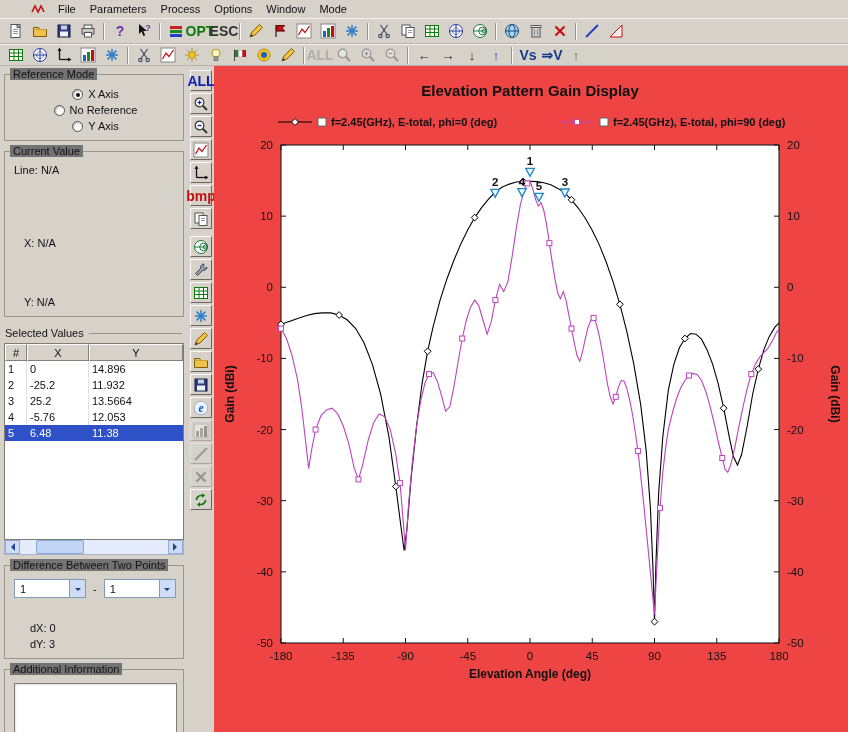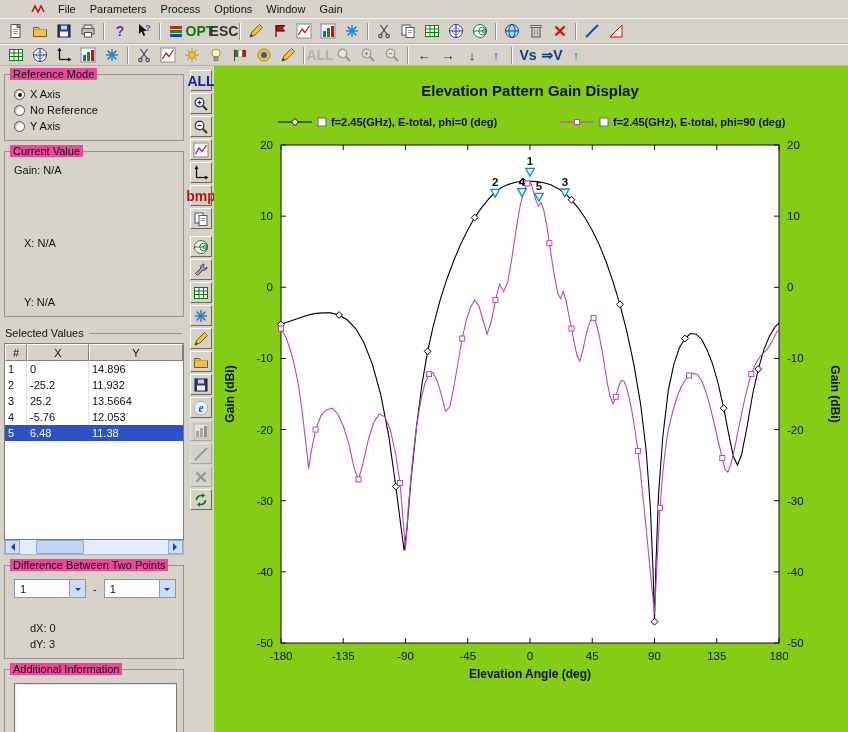--- a/index.html
+++ b/index.html
@@ -22,32 +22,32 @@
   .tb-text{font-size:14px;font-weight:bold;letter-spacing:0;}
   .tb-glyph{font-size:13px;font-weight:bold;line-height:1;}
 
   
   #content{position:absolute;left:0;top:66px;width:848px;height:666px;display:flex;}
   #left-panel{width:188px;height:666px;padding:8px 2px 0 2px;background:#d6d2ca;flex:none;}
   #side-toolbar{width:26px;height:666px;padding-top:4px;display:flex;flex-direction:column;align-items:center;background:#d6d2ca;flex:none;}
   .side-btn{width:22px;height:21px;margin-bottom:2px;display:flex;align-items:center;justify-content:center;background:#d6d2ca;border:1px solid;border-color:#fcfbf9 #6a675f #6a675f #fcfbf9;padding:0;cursor:default;}
   .side-btn.disabled{opacity:.4;filter:grayscale(1);}
   .side-sep{height:5px;flex:none;}
-  #chart-area{flex:1;height:666px;background:#84cc16;}
+  #chart-area{flex:1;height:666px;background:#ef4444;}
 
   
   .groupbox{position:relative;border:1px solid #99958b;margin:0 2px 10px 2px;padding:11px 6px 6px 9px;}
-  .groupbox>.legend{position:absolute;top:-7px;left:5px;background:#ec4899;padding:0 3px;font-size:11px;}
+  .groupbox>.legend{position:absolute;top:-7px;left:5px;background:#737373;padding:0 3px;font-size:11px;}
   .cv-line{height:15px;line-height:15px;}
   .cv-gap{height:14px;}
   .indent{padding-left:10px;margin-top:44px;}
   .indent2{padding-left:16px;}
 
   
-  .radio-row{display:flex;align-items:center;gap:5px;height:16px;cursor:default;}
+  .radio-row{display:flex;align-items:center;gap:5px;height:16px;cursor:default;justify-content:center;}
   .radio{width:11px;height:11px;border-radius:50%;border:1px solid #55534d;background:#fff;position:relative;box-shadow:inset 1px 1px 2px rgba(0,0,0,.28);flex:none;}
   .radio.checked::after{content:"";position:absolute;left:3px;top:3px;width:4px;height:4px;border-radius:50%;background:#141414;}
 
   
   .sep-label{display:flex;align-items:center;margin:0 4px 4px 3px;font-size:11px;text-align:right;}
   .sep-label::after{content:"";flex:1;border-top:1px solid #99958b;margin-left:5px;}
   #sv-table{margin:0 2px;border:1px solid #7f7c71;background:#fff;height:197px;overflow:hidden;}
   .sv-header{display:flex;height:17px;}
   .sv-h{background:#d6d2ca;border:1px solid;border-color:#fcfbf9 #84807a #84807a #fcfbf9;font-size:11px;display:flex;align-items:center;justify-content:center;flex:none;}
   .sv-h.c0{width:22px;} .sv-h.c1{width:62px;} .sv-h.c2{flex:1;}
@@ -88,21 +88,21 @@
       <svg width="16" height="12" viewBox="0 0 16 12">
           <polyline points="1,9 4,3 7,9 10,3 13,9" fill="none" stroke="#c41010" stroke-width="1.6"></polyline>
         </svg>
     </span>
     <nav id="menu-items">
         <span class="menu-item">File</span>
         <span class="menu-item">Parameters</span>
         <span class="menu-item">Process</span>
         <span class="menu-item">Options</span>
         <span class="menu-item">Window</span>
-        <span class="menu-item">Gain</span>
+        <span class="menu-item">Mode</span>
       </nav>
   </div>
 
   <div id="toolbar1" class="toolbar">
       <button class="tb-btn">
         <svg viewBox="0 0 16 16" width="16" height="16">
           <rect x="3" y="1.5" width="9" height="13" fill="#fff" stroke="#555"></rect>
           <path d="M9 1.5l3 3H9z" fill="#ccc" stroke="#555"></path>
           <line x1="5" y1="6.5" x2="10" y2="6.5" stroke="#8a9ab8"></line>
           <line x1="5" y1="8.5" x2="10" y2="8.5" stroke="#8a9ab8"></line>
@@ -441,21 +441,21 @@
             </div>
             <div class="radio-row">
               <span class="radio"></span>
               <span>Y Axis</span>
             </div>
           </div>
       </div>
 
       <div class="groupbox" id="gb-current">
         <span class="legend">Current Value</span>
-        <div class="cv-line">Gain: N/A</div>
+        <div class="cv-line">Line: N/A</div>
         <div class="cv-gap"></div>
         <div class="cv-line indent">X: N/A</div>
         <div class="cv-line indent">Y: N/A</div>
       </div>
 
       <div class="sep-label">
         <span>Selected Values</span>
       </div>
 
       <div id="sv-table">

